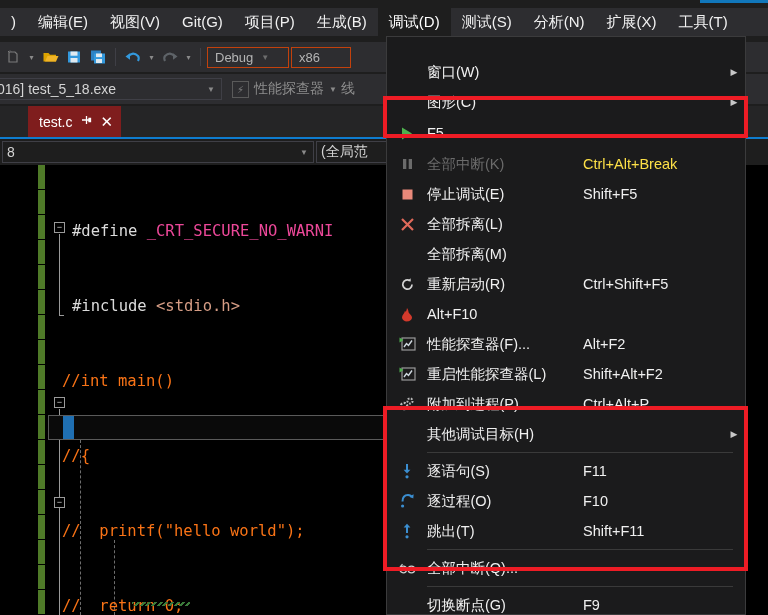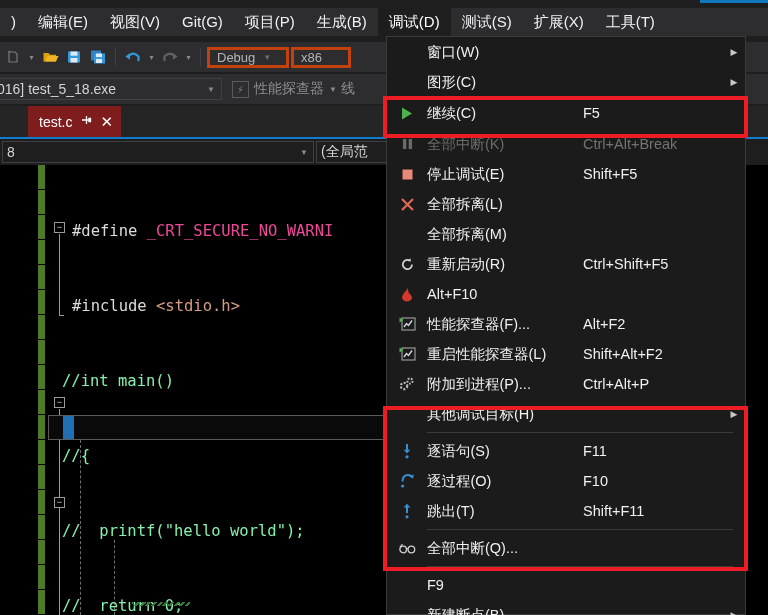--- a/index.html
+++ b/index.html
@@ -34,21 +34,21 @@
     position: absolute; left: 0; top: 42px; width: 768px; height: 30px;
     background: #2d2d30; display: flex; align-items: center; gap: 2px;
     padding-left: 2px;
   }
   .tb-icon { width: 22px; height: 22px; display: flex; align-items: center;
              justify-content: center; font-size: 15px; }
   .tb-caret { width: 11px; height: 22px; display: flex; align-items: center;
               justify-content: center; color: #8a8a8a; font-size: 8px; }
   .tb-sep { width: 1px; height: 18px; background: #3f3f46; margin: 0 4px; }
   .tb-combo {
-    height: 21px; border: 3px solid #c2410c; color: #999; font-size: 13px;
+    height: 21px; border: 1px solid #c2410c; color: #999; font-size: 13px;
     display: flex; align-items: center; padding: 0 4px 0 7px; gap: 8px;
   }
   .tb-combo .cv { color: #b4b4b4; }
   .tb-combo .cc { color: #6d6d6d; font-size: 8px; }
 
   
   .toolbar2 {
     position: absolute; left: 0; top: 74px; width: 768px; height: 30px;
     background: #2d2d30; display: flex; align-items: center;
   }
@@ -100,21 +100,21 @@
   .gutter-seg { position: absolute; left: 0; width: 7px; background: #4f7a28;
                 border-bottom: 1px solid #000; }
   .code {
     position: absolute; left: 48px; top: 4px;
     font-family: "DejaVu Sans Mono", "Liberation Mono", monospace;
     font-size: 15.5px; line-height: 25px; white-space: pre;
   }
   .ln { height: 25px; }
   .c-pre  { color: #dcdcdc; }
   .c-str  { color: #d69d85; }
-  .c-com  { color: #86efac; }
+  .c-com  { color: #f97316; }
   .c-mac  { color: #ec4899; }
 
   
   .fold {
     position: absolute; width: 11px; height: 11px; border: 1px solid #9a9a9a;
     color: #d4d4d4; font-size: 9px; line-height: 9px; text-align: center;
     background: #000;
   }
   .foldline { position: absolute; width: 1px; background: #9a9a9a; }
   .foldend  { position: absolute; height: 1px; background: #9a9a9a; width: 5px; }
@@ -143,21 +143,21 @@
   }
   .mi {
     position: relative; height: 30px; display: flex; align-items: center;
     color: #f0f0f0;
   }
   .mi.disabled { color: #6b6b6b; }
   .mi .ico { width: 40px; display: flex; align-items: center; justify-content: center;
              font-size: 14px; }
   .mi .lbl { flex: 1; }
   .mi .key { color: #f0f0f0; width: 140px; }
-  .mi.disabled .key { color: #737373; }
+  .mi.disabled .key { color: #fde047; }
   .mi .arr { width: 22px; text-align: center; color: #c8c8c8; font-size: 9px; }
   .msep { height: 1px; background: #3a3a3a; margin: 3px 12px 3px 40px; }
 
   
   .redbox {
     position: absolute; border: 4px solid #ee1c25; pointer-events: none;
   }
 
   
   .rightstrip {
@@ -177,20 +177,21 @@
 
   <div class="menubar">
     <div class="menubar-item">)</div>
     <div class="menubar-item">编辑(E)</div>
     <div class="menubar-item">视图(V)</div>
     <div class="menubar-item">Git(G)</div>
     <div class="menubar-item">项目(P)</div>
     <div class="menubar-item">生成(B)</div>
     <div class="menubar-item active">调试(D)</div>
     <div class="menubar-item">测试(S)</div>
+    <div class="menubar-item">分析(N)</div>
     <div class="menubar-item">扩展(X)</div>
     <div class="menubar-item">工具(T)</div>
   </div>
 
   <div class="toolbar1">
     <div class="tb-icon" style="color:#7a7a7a;">
       <svg width="16" height="16" viewBox="0 0 16 16">
           <path d="M4 3h6l2 2v8H4z" fill="none" stroke="#7a7a7a" stroke-width="1.2"></path>
           <path d="M3 2l1.5 1.5M5 1.5l1 1" stroke="#7a7a7a" stroke-width="1"></path>
         </svg>
@@ -337,41 +338,40 @@
 
     <div class="squiggle" style="left:132px;top:437px;width:58px;"></div>
 
     <div class="editor-right-hint" style="left:750px;top:-8px;">na</div>
   </div>
 
   <div class="rightstrip"></div>
 
   <div class="menu">
 
-    <div class="mi" style="margin-top:0;">
+    <div class="mi" style="margin-top:20px;">
       <span class="ico"></span>
       <span class="lbl">窗口(W)</span>
       <span class="key"></span>
       <span class="arr">▶</span>
     </div>
 
     <div class="mi">
       <span class="ico"></span>
       <span class="lbl">图形(C)</span>
       <span class="key"></span>
       <span class="arr">▶</span>
     </div>
 
     <div class="mi" style="height:32px;">
       <span class="ico">
         <svg width="14" height="15" viewBox="0 0 14 15">
             <path d="M2 1.5l10 6-10 6z" fill="#4eb24e"></path>
           </svg>
       </span>
-      <span class="lbl">继续(C)</span>
       <span class="key">F5</span>
       <span class="arr"></span>
     </div>
 
     <div class="mi disabled">
       <span class="ico">
         <svg width="13" height="14" viewBox="0 0 13 14">
             <rect x="2" y="2" width="3.3" height="10" fill="#6b6b6b"></rect>
             <rect x="7.7" y="2" width="3.3" height="10" fill="#6b6b6b"></rect>
           </svg>
@@ -530,20 +530,21 @@
           </svg>
       </span>
       <span class="lbl">全部中断(Q)...</span>
       <span class="arr"></span>
     </div>
 
     <div class="msep"></div>
 
     <div class="mi">
       <span class="ico"></span>
+      <span class="lbl">切换断点(G)</span>
       <span class="key">F9</span>
       <span class="arr"></span>
     </div>
 
     <div class="mi">
       <span class="ico"></span>
       <span class="lbl">新建断点(B)</span>
       <span class="key"></span>
       <span class="arr">▶</span>
     </div>

